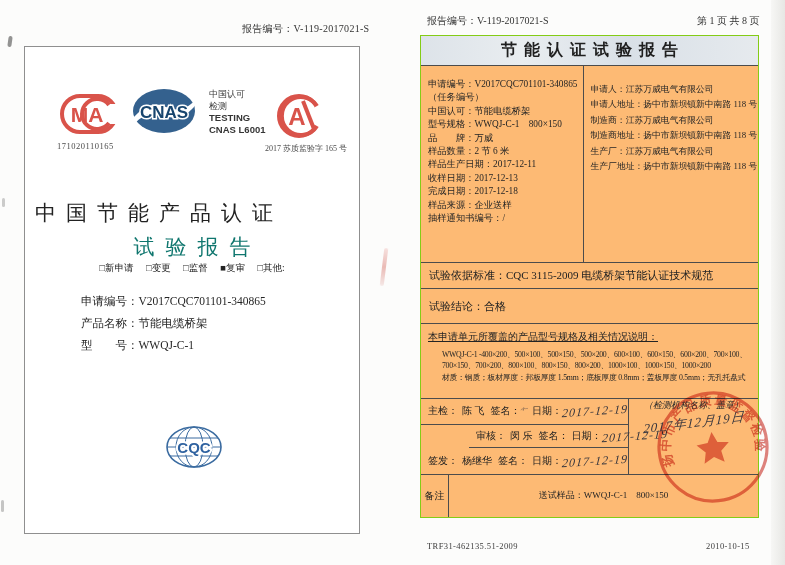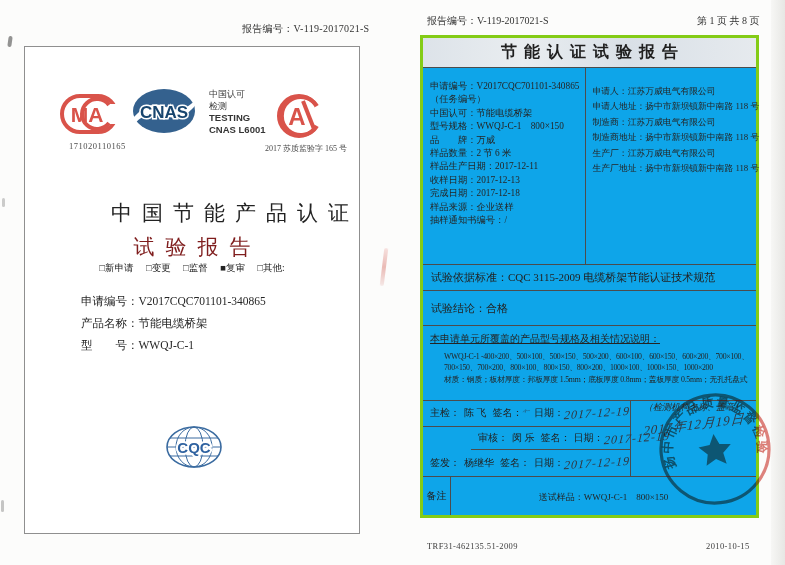--- a/index.html
+++ b/index.html
@@ -14,41 +14,41 @@
   .smudge-red{position:absolute;left:382px;top:248px;width:4px;height:38px;border-radius:3px;
     background:linear-gradient(#f2c7c3,#d97a71,#efd6d3);transform:rotate(7deg);opacity:.5;filter:blur(.5px);}
   .mark-a{position:absolute;left:8px;top:36px;width:4px;height:11px;background:#3c3c3c;opacity:.55;border-radius:2px;transform:rotate(8deg);}
   .mark-b{position:absolute;left:2px;top:198px;width:3px;height:9px;background:#9a9a9a;opacity:.5;border-radius:2px;}
   .mark-c{position:absolute;left:1px;top:500px;width:3px;height:12px;background:#8d8d8d;opacity:.5;border-radius:2px;}
   
   .left-page{position:absolute;left:24px;top:46px;width:336px;height:488px;
     background:#ffffff;border:1px solid #8f8f8f;box-sizing:border-box;}
   .cover-report-no{position:absolute;left:242px;top:22px;font-size:10px;letter-spacing:.3px;color:#333;}
   .logo-cma{position:absolute;left:34px;top:45px;}
-  .logo-cma-num{position:absolute;left:44px;top:94px;font-size:8.5px;color:#4a4a4a;letter-spacing:.5px;}
+  .logo-cma-num{position:absolute;left:32px;top:94px;font-size:8.5px;color:#4a4a4a;letter-spacing:.5px;}
   .logo-cnas{position:absolute;left:106px;top:39px;}
   .cnas-textblock{position:absolute;left:184px;top:42px;line-height:11.5px;color:#3a3a3a;}
   .cnas-cn{font-size:9px;}
   .cnas-en{font-size:9.5px;font-weight:bold;font-family:"Liberation Sans","DejaVu Sans",sans-serif;color:#353535;}
   .logo-cal{position:absolute;left:246px;top:46px;}
   .logo-cal-cap{position:absolute;left:240px;top:96px;font-size:8px;color:#4a4a4a;}
-  .cover-title1{position:absolute;left:0;top:152px;width:100%;text-align:right;
+  .cover-title1{position:absolute;left:0;top:152px;width:100%;text-align:left;
     font-size:21px;letter-spacing:10px;padding-left:10px;box-sizing:border-box;color:#222;}
   .cover-title2{position:absolute;left:0;top:186px;width:100%;text-align:center;
-    font-size:21px;letter-spacing:11px;padding-left:11px;box-sizing:border-box;color:#7f1d1d;}
+    font-size:21px;letter-spacing:11px;padding-left:11px;box-sizing:border-box;color:#0f766e;}
   .cover-checks{position:absolute;left:0;top:215px;width:100%;text-align:center;font-size:9.5px;color:#222;}
   .cover-checks span{margin:0 5px;}
   .cover-field{position:absolute;left:56px;font-size:11.5px;color:#252525;white-space:nowrap;}
   .cf0{top:247px}.cf1{top:269px}.cf2{top:291px}.cf3{top:313px}
   .logo-cqc{position:absolute;left:139px;top:377px;}
   
   .rp-report-no{position:absolute;left:427px;top:14px;font-size:10px;color:#333;}
   .rp-page-no{position:absolute;left:697px;top:14px;font-size:10px;color:#333;}
   .rtable{position:absolute;left:420px;top:35px;width:339px;height:483px;
-    border:3px solid #84cc16;box-sizing:border-box;background:#0ea5e9;
+    border:1px solid #84cc16;box-sizing:border-box;background:#fdba74;
     display:flex;flex-direction:column;}
   .r-title{height:30px;border-bottom:1px solid #4c4c4c;box-sizing:border-box;
     display:flex;align-items:center;justify-content:center;
     background:linear-gradient(90deg,#dde3e9 0%,#e9edf0 30%,#d9e0e7 62%,#e6eaee 100%);
     font-size:16px;letter-spacing:7px;padding-left:7px;color:#1f1f1f;font-weight:600;}
   .r-info{height:197px;border-bottom:1px solid #4c4c4c;box-sizing:border-box;display:flex;}
   .r-info-left{width:172px;border-right:1px solid #4c4c4c;box-sizing:border-box;
     padding:12px 6px 0 7px;font-size:9.3px;line-height:13.4px;}
   .r-info-right{flex:1;padding:16px 4px 0 6px;font-size:8.8px;line-height:15.4px;}
   .il,.ir{white-space:nowrap;color:#252525;}

